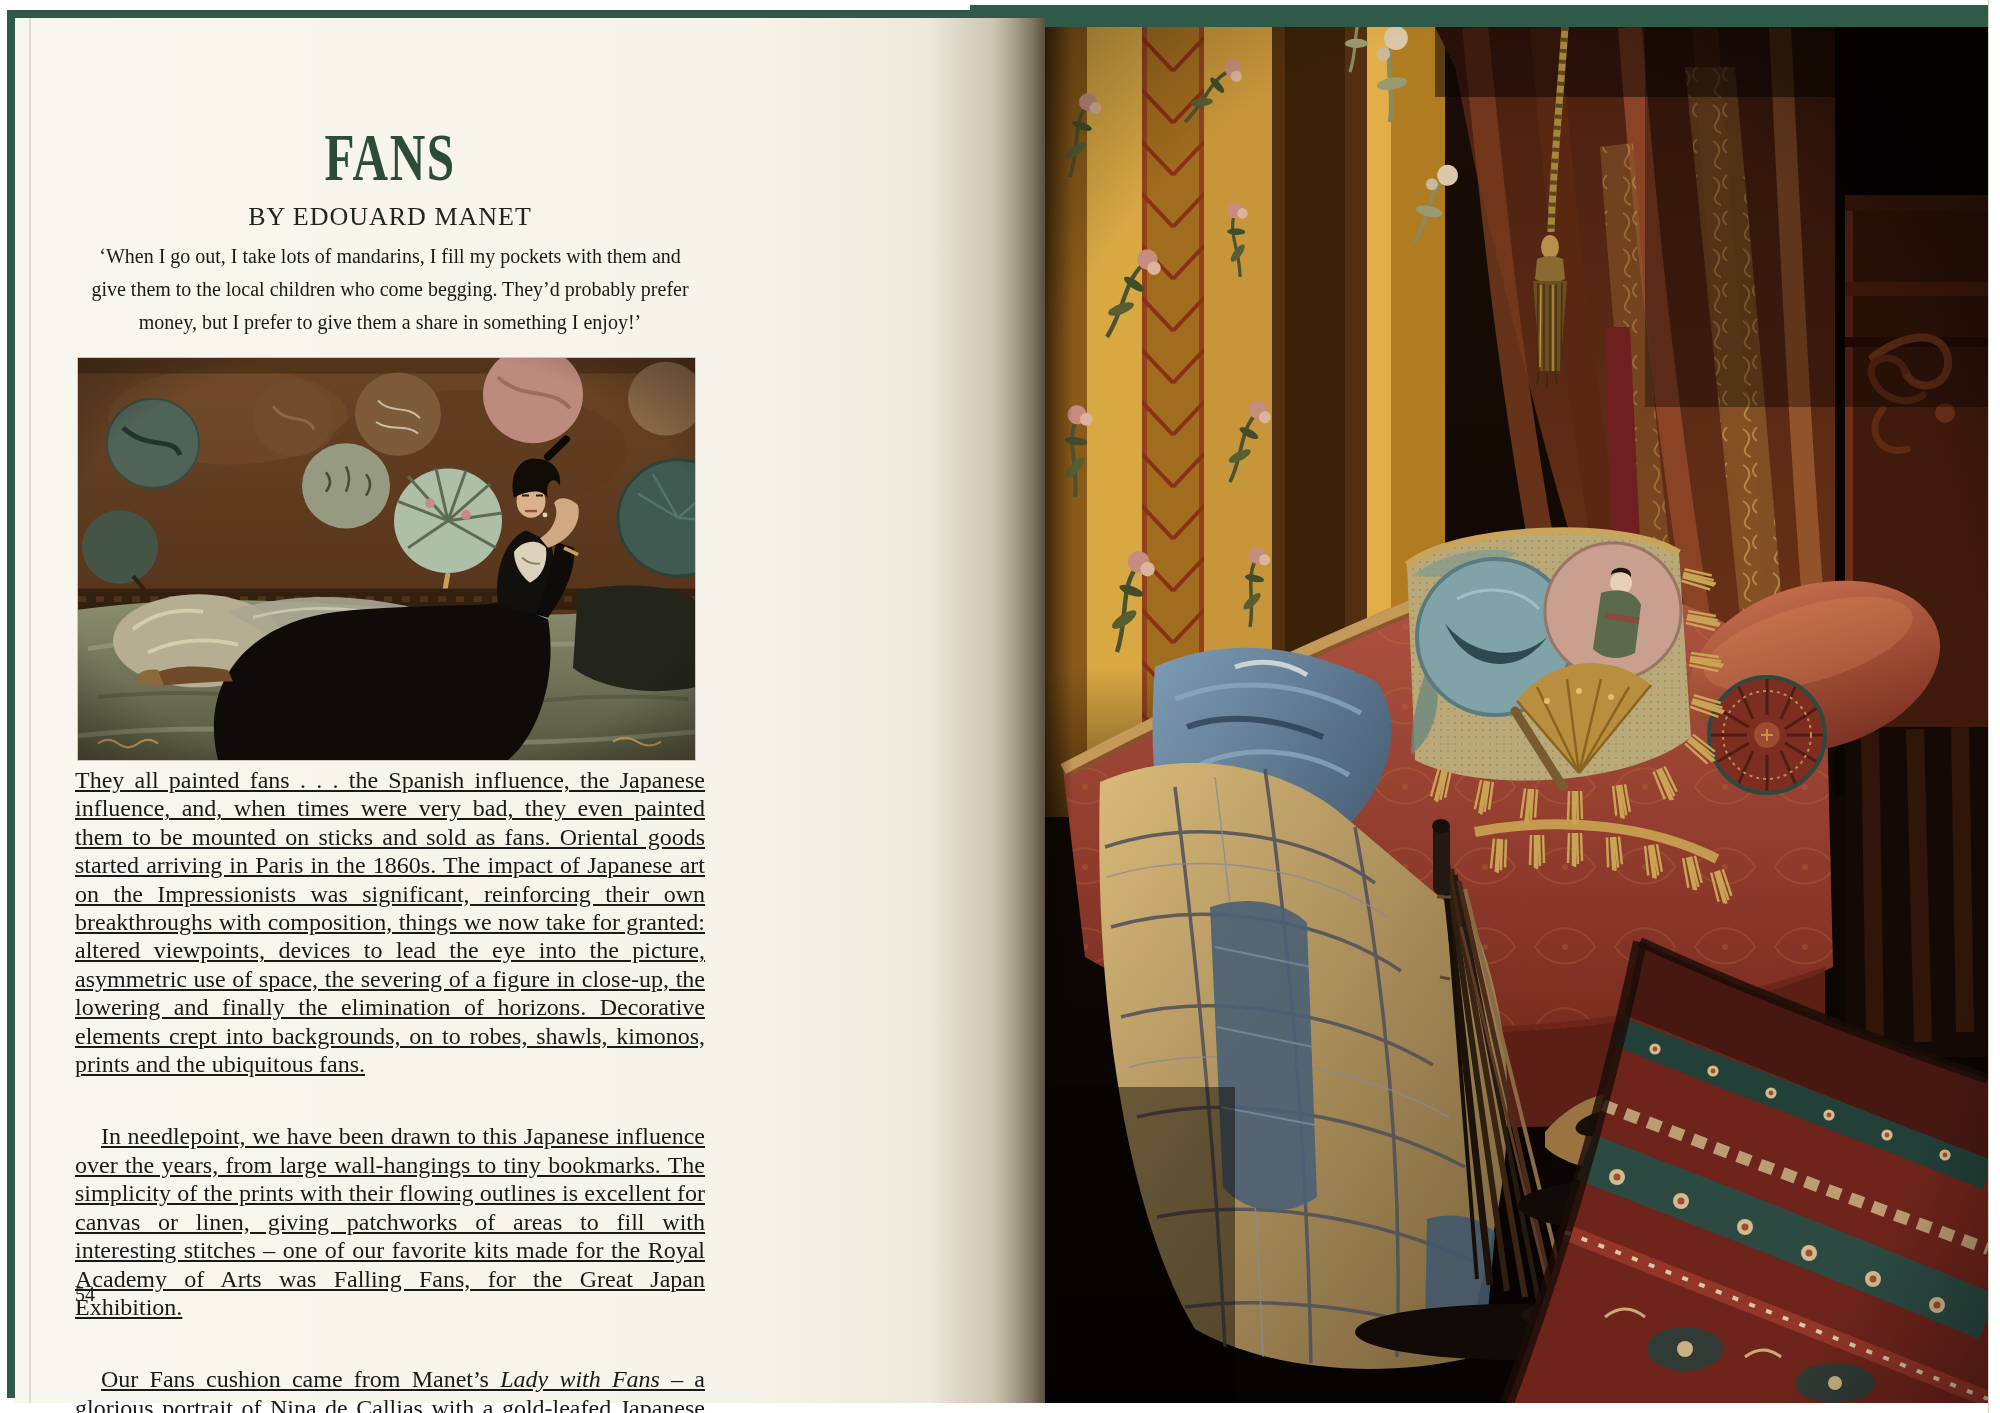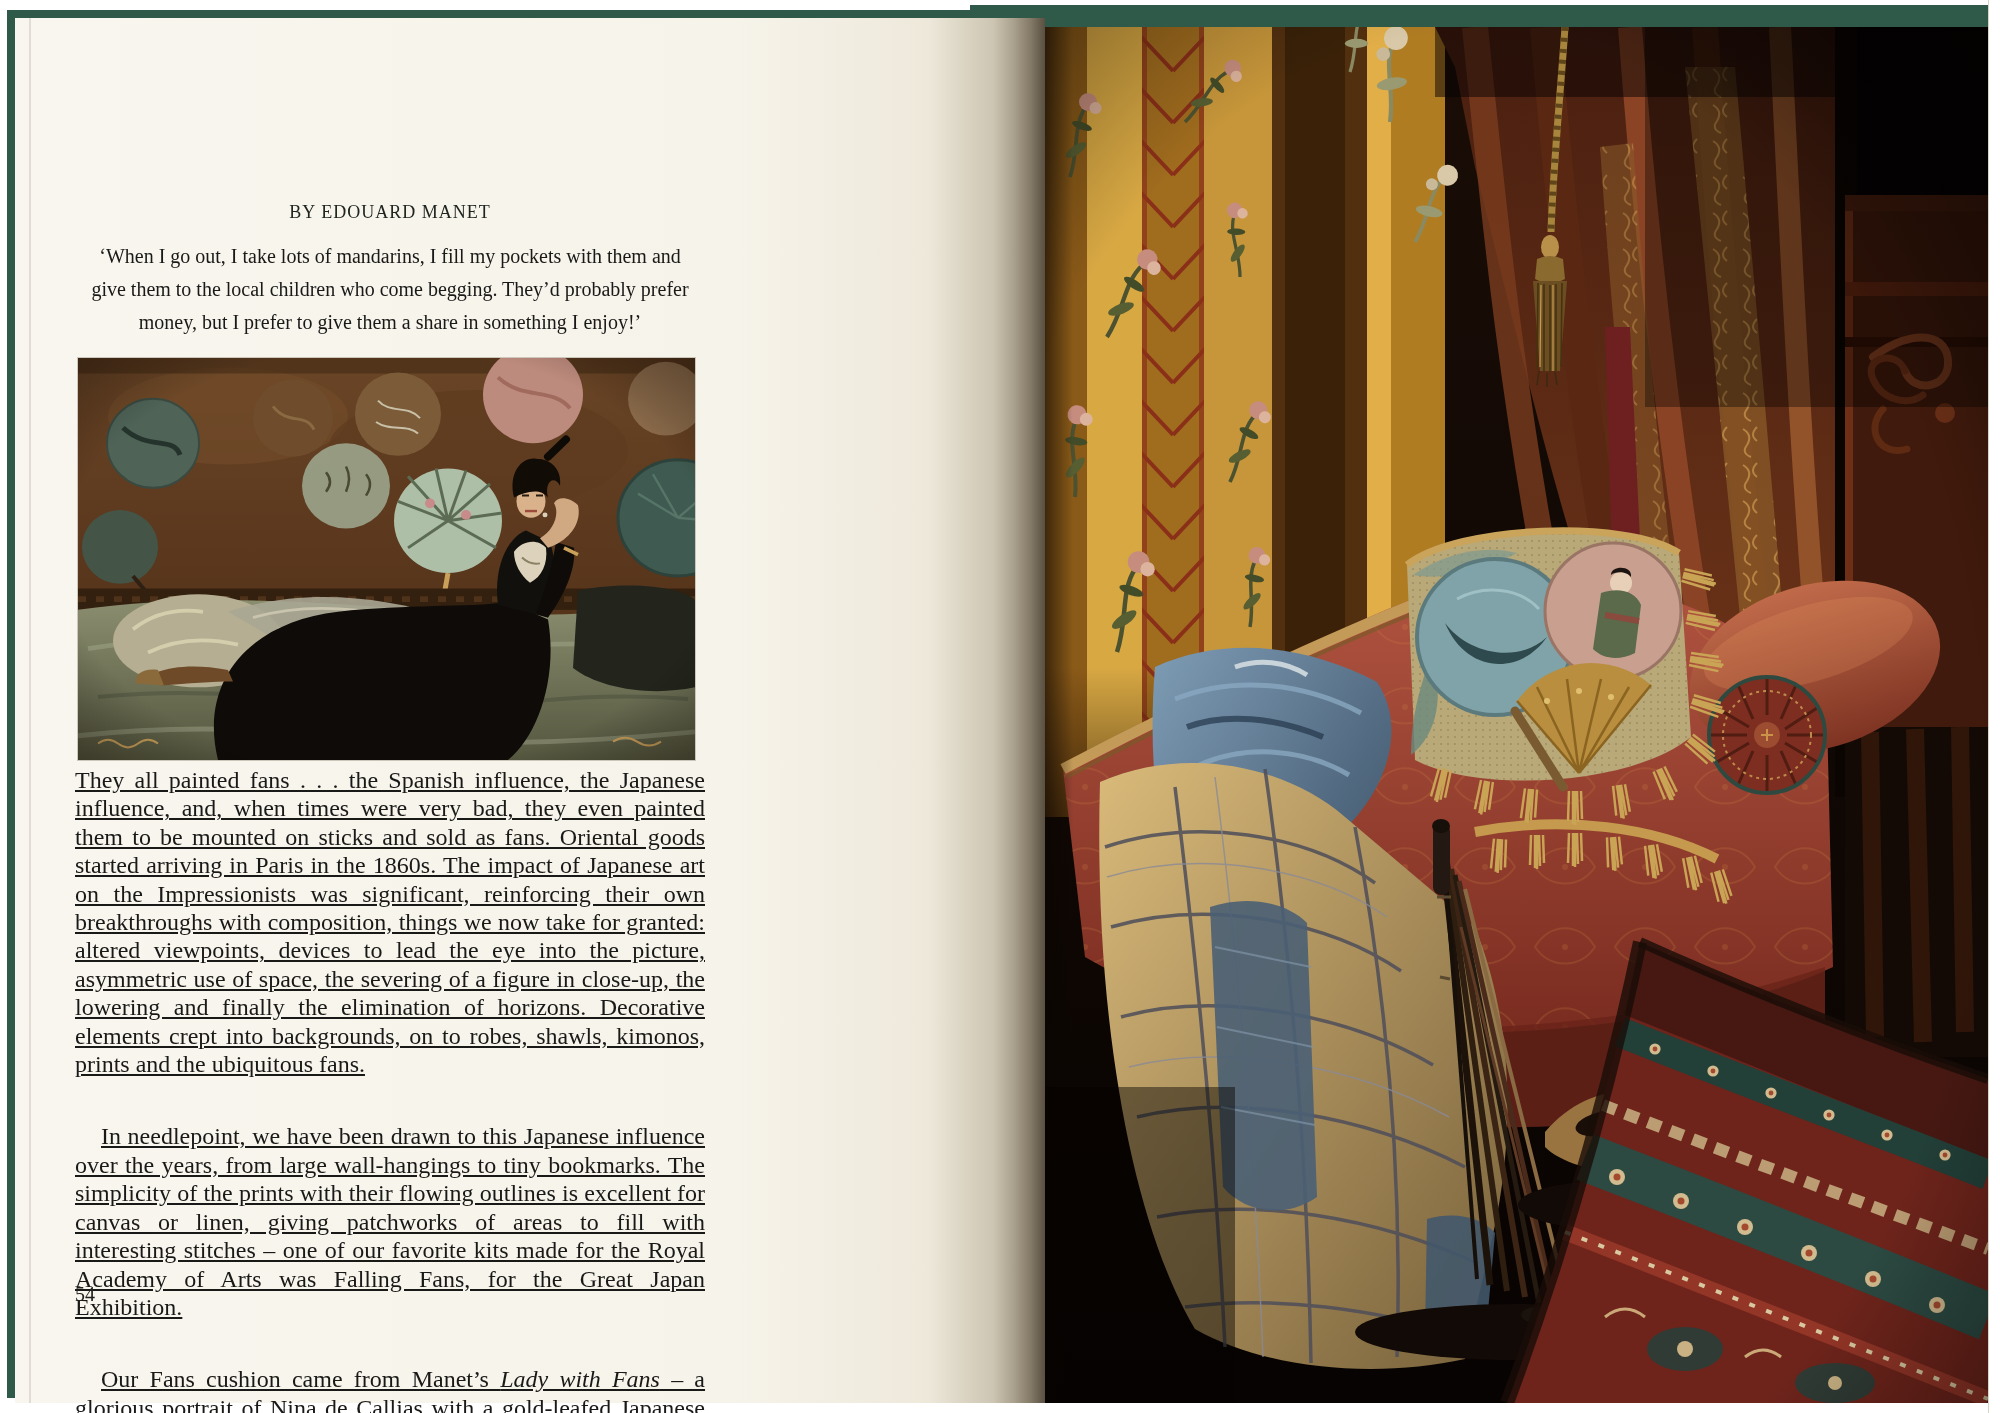--- a/index.html
+++ b/index.html
@@ -9,21 +9,21 @@
   .cover-top-left{position:absolute;left:14px;top:10px;width:990px;height:8px;background:#2f5a49;}
   .cover-top-right{position:absolute;left:970px;top:5px;width:1020px;height:23px;background:#2f5a49;border-bottom:3px solid #1f3e33;}
   .cover-left{position:absolute;left:7px;top:10px;width:8px;height:1388px;background:#2f5a49;}
   
   .page-left{position:absolute;left:15px;top:18px;width:1030px;height:1385px;
     background:linear-gradient(90deg,#f9f6ef 0%,#f6f3ea 70%,#eee9db 88%,#ddd6c2 97%,#b9b09a 100%);}
   .page-left .edgeline{position:absolute;left:14px;top:0;width:2px;height:100%;background:rgba(120,110,90,.18);}
   .title-wrap{position:absolute;left:60px;top:102px;width:630px;text-align:center;}
   .title{display:inline-block;font-size:60px;font-weight:bold;color:#2c4b3b;letter-spacing:2px;
          transform:scale(.82,1.12);transform-origin:center top;}
-  .byline{position:absolute;left:60px;top:184px;width:630px;text-align:center;font-size:18px;letter-spacing:1px;color:#20241f;}
+  .byline{position:absolute;left:60px;top:184px;width:630px;text-align:center;font-size:26px;letter-spacing:1px;color:#20241f;}
   .quote{position:absolute;left:-40px;top:222px;width:830px;text-align:center;font-size:20px;line-height:33px;color:#191917;}
   .quote div{white-space:nowrap;}
   .painting{position:absolute;left:63px;top:340px;width:617px;height:402px;box-shadow:0 0 0 1px rgba(80,60,40,.25);}
   .bodytext{position:absolute;left:60px;top:748px;width:630px;font-size:24px;line-height:28.4px;text-align:justify;color:#191917;text-decoration:underline;}
   .bodytext p{margin:0;}
   .bodytext p.ind{text-indent:26px;margin-top:44px;}
   .pagenum{position:absolute;left:60px;top:1265px;font-size:20px;color:#20201e;}
   
   .gutter{position:absolute;left:930px;top:18px;width:115px;height:1385px;
     background:linear-gradient(90deg,rgba(60,45,25,0) 0%,rgba(60,45,25,.12) 55%,rgba(45,32,16,.45) 88%,rgba(25,16,8,.6) 100%);}
@@ -37,20 +37,23 @@
 
 <div id="scan">
 
   <div class="cover-top-left"></div>
   <div class="cover-top-right"></div>
   <div class="cover-left"></div>
 
   <div class="page-left">
     <div class="edgeline"></div>
 
+    <div class="title-wrap">
+      <span class="title">FANS</span>
+    </div>
     <div class="byline">BY EDOUARD MANET</div>
 
     <div class="quote">
       <div>‘When I go out, I take lots of mandarins, I fill my pockets with them and</div>
       <div>give them to the local children who come begging. They’d probably prefer</div>
       <div>money, but I prefer to give them a share in something I enjoy!’</div>
     </div>
 
     <svg class="painting" viewBox="0 0 617 415" preserveAspectRatio="none">
       <defs>

